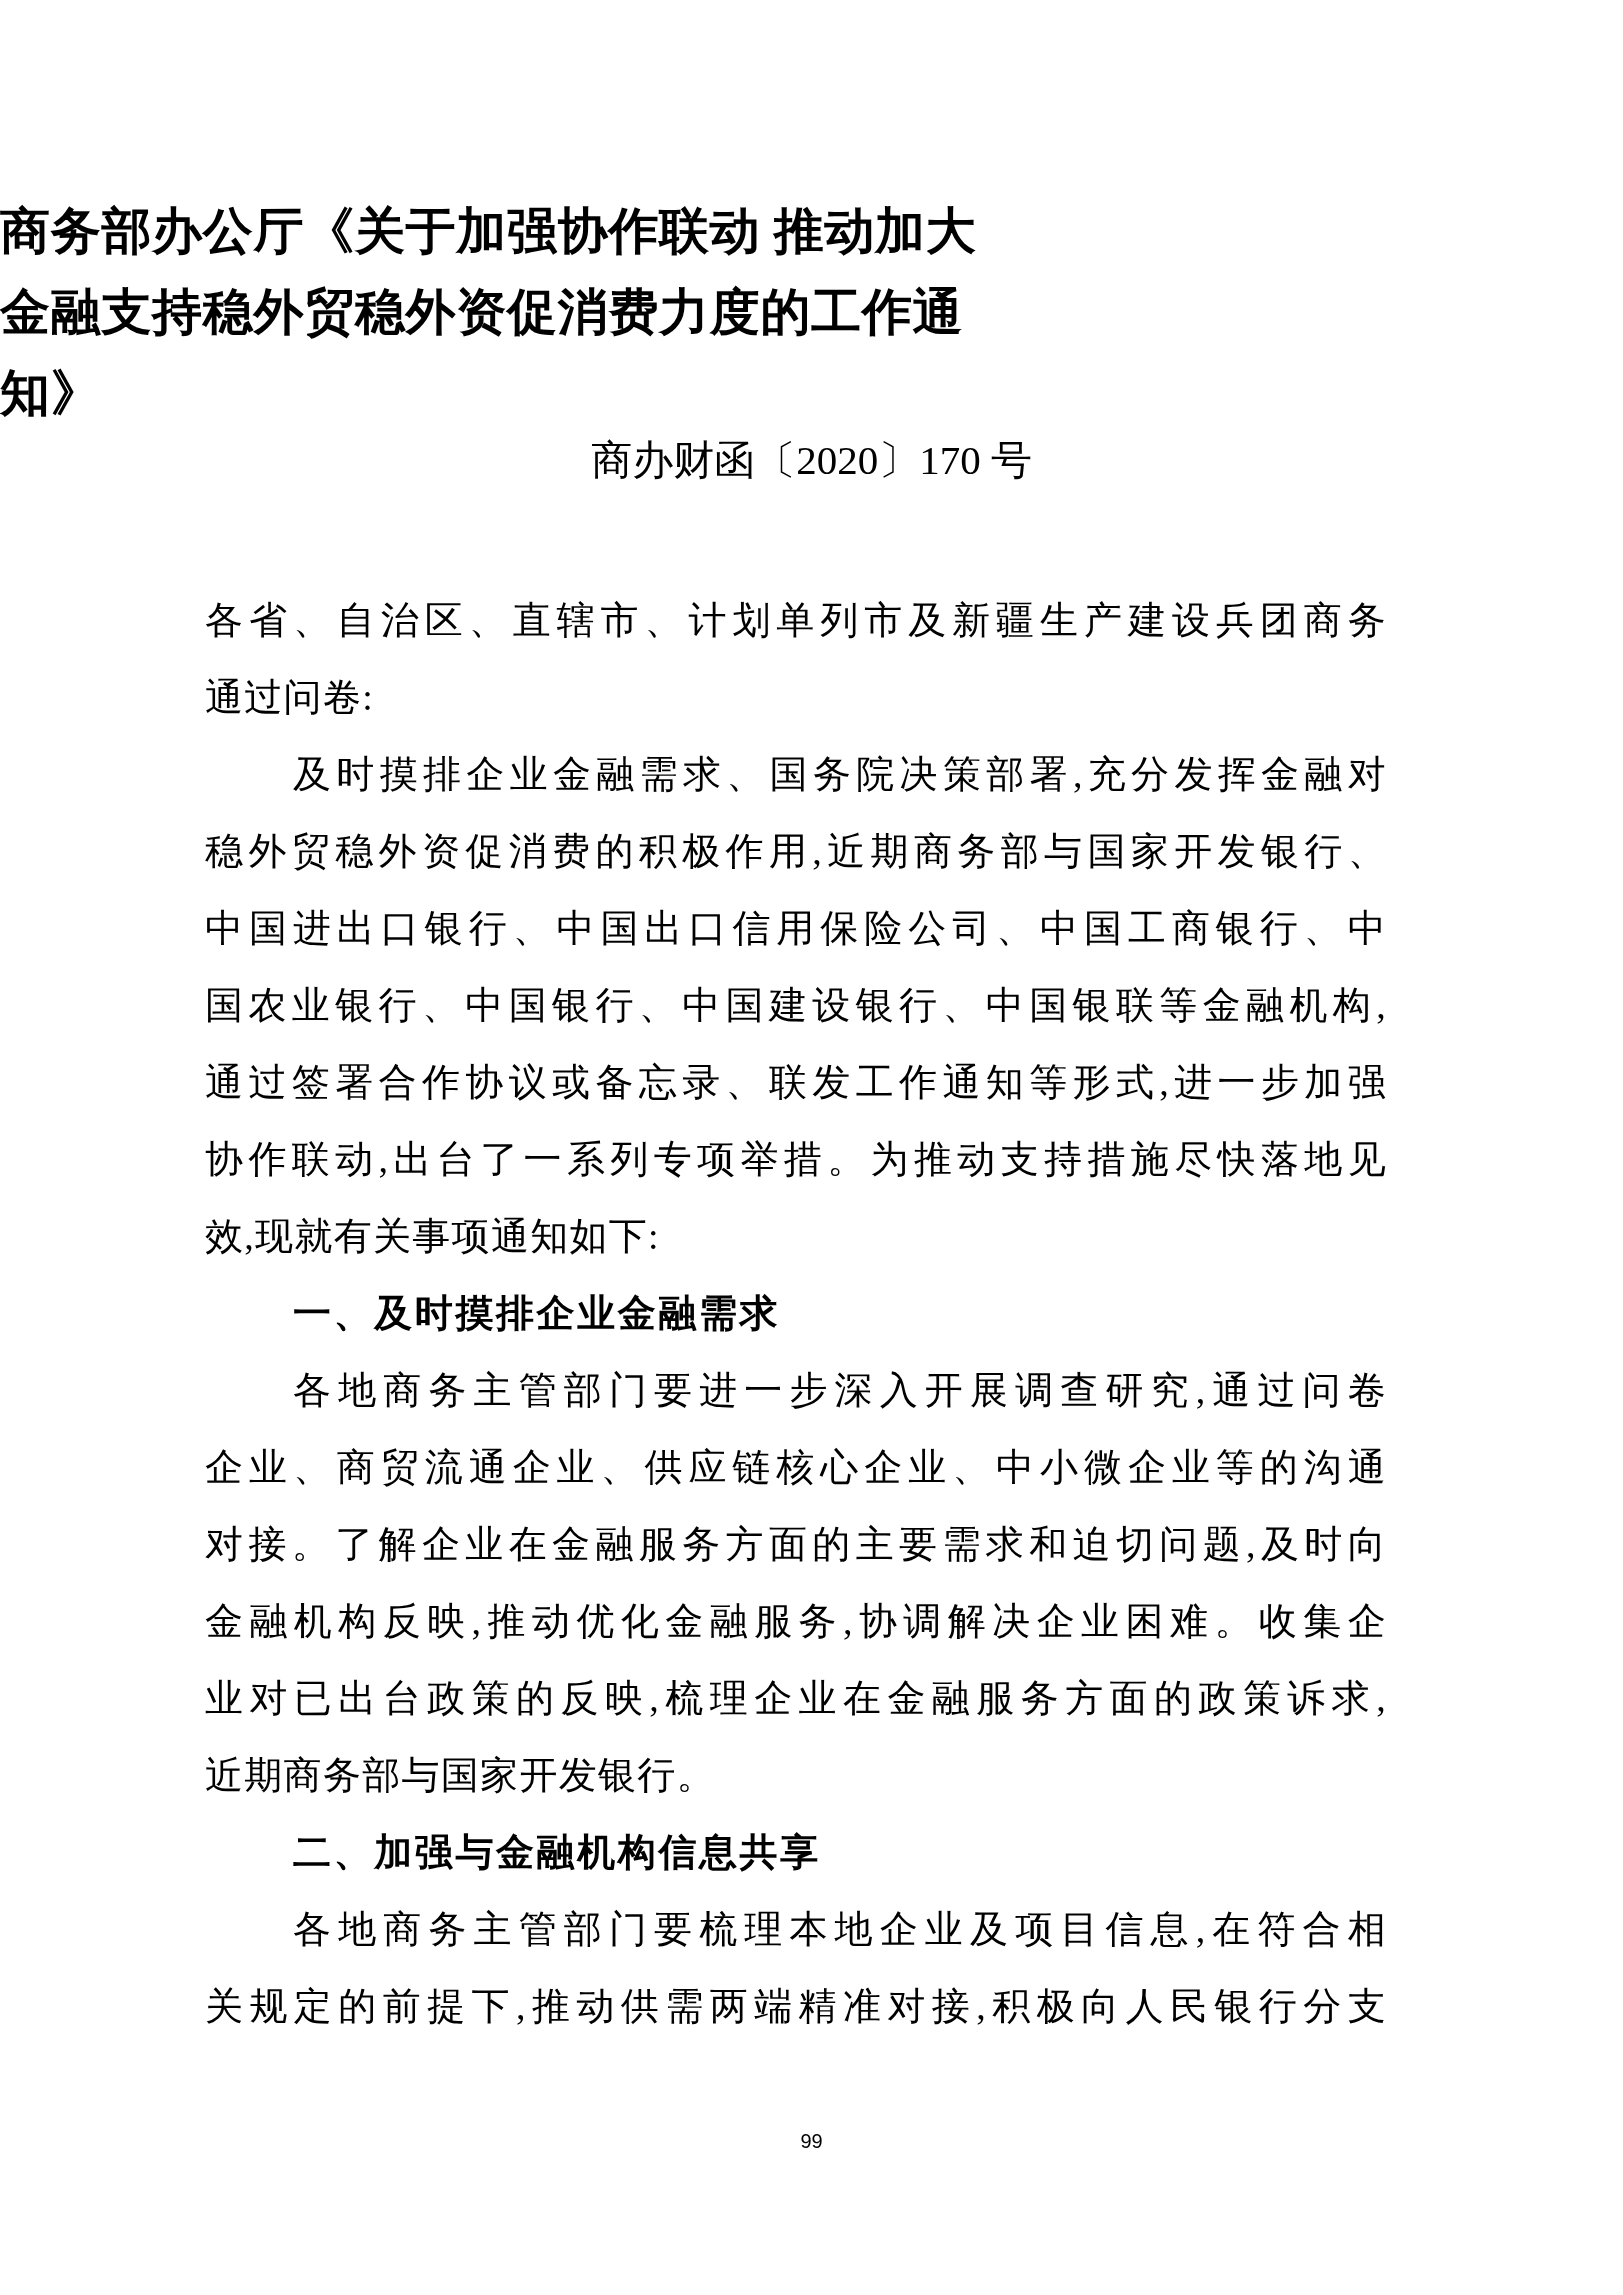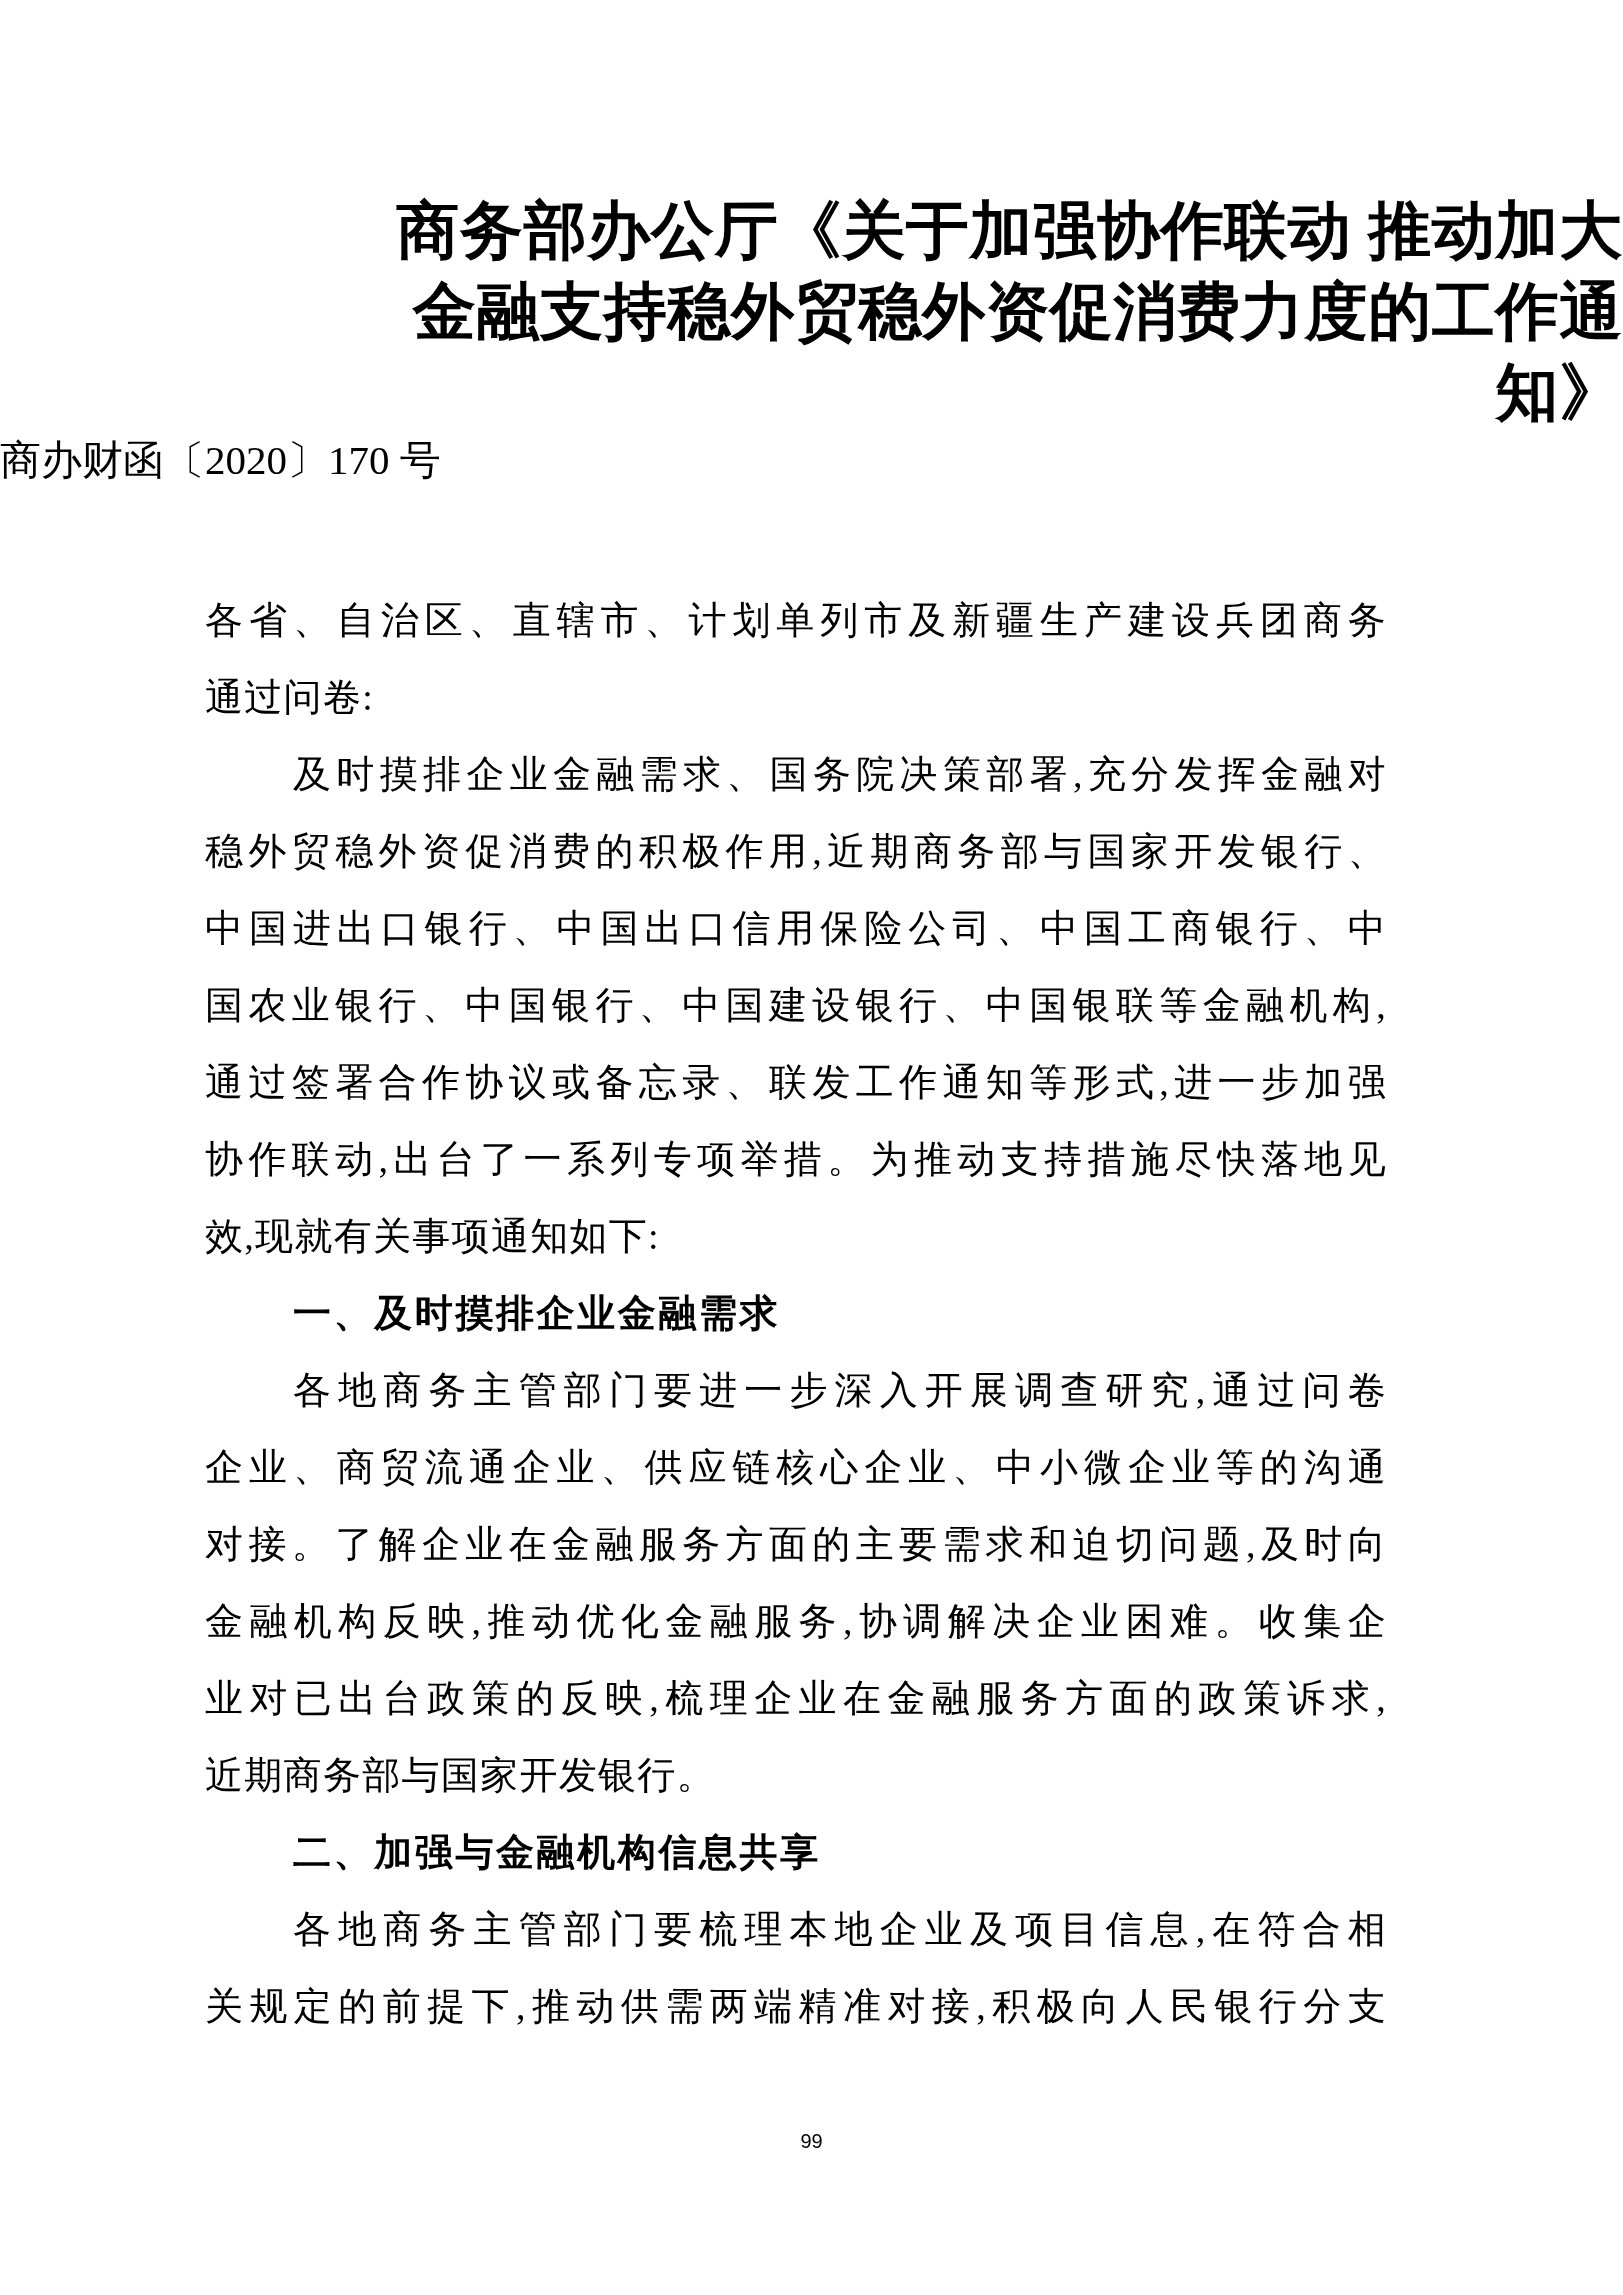--- a/index.html
+++ b/index.html
@@ -15,32 +15,33 @@
     color: #000000;
     font-family: "Liberation Serif", "DejaVu Serif", serif;
     overflow: hidden;
   }
   
   .title-block {
     position: absolute;
     top: 191px;
     left: 0;
     width: 1623px;
-    text-align: right;
-    font-size: 63px;
+    text-align: left;
+    font-size: 50px;
     line-height: 81px;
     font-weight: bold;
     letter-spacing: 0.7px;
   }
   
   .docket {
     position: absolute;
     top: 424px;
     left: 0;
     width: 1623px;
+    text-align: center;
     font-size: 41px;
     line-height: 72px;
     font-weight: normal;
   }
   
   .body-text {
     position: absolute;
     top: 582px;
     left: 205px;
     width: 1182px;

